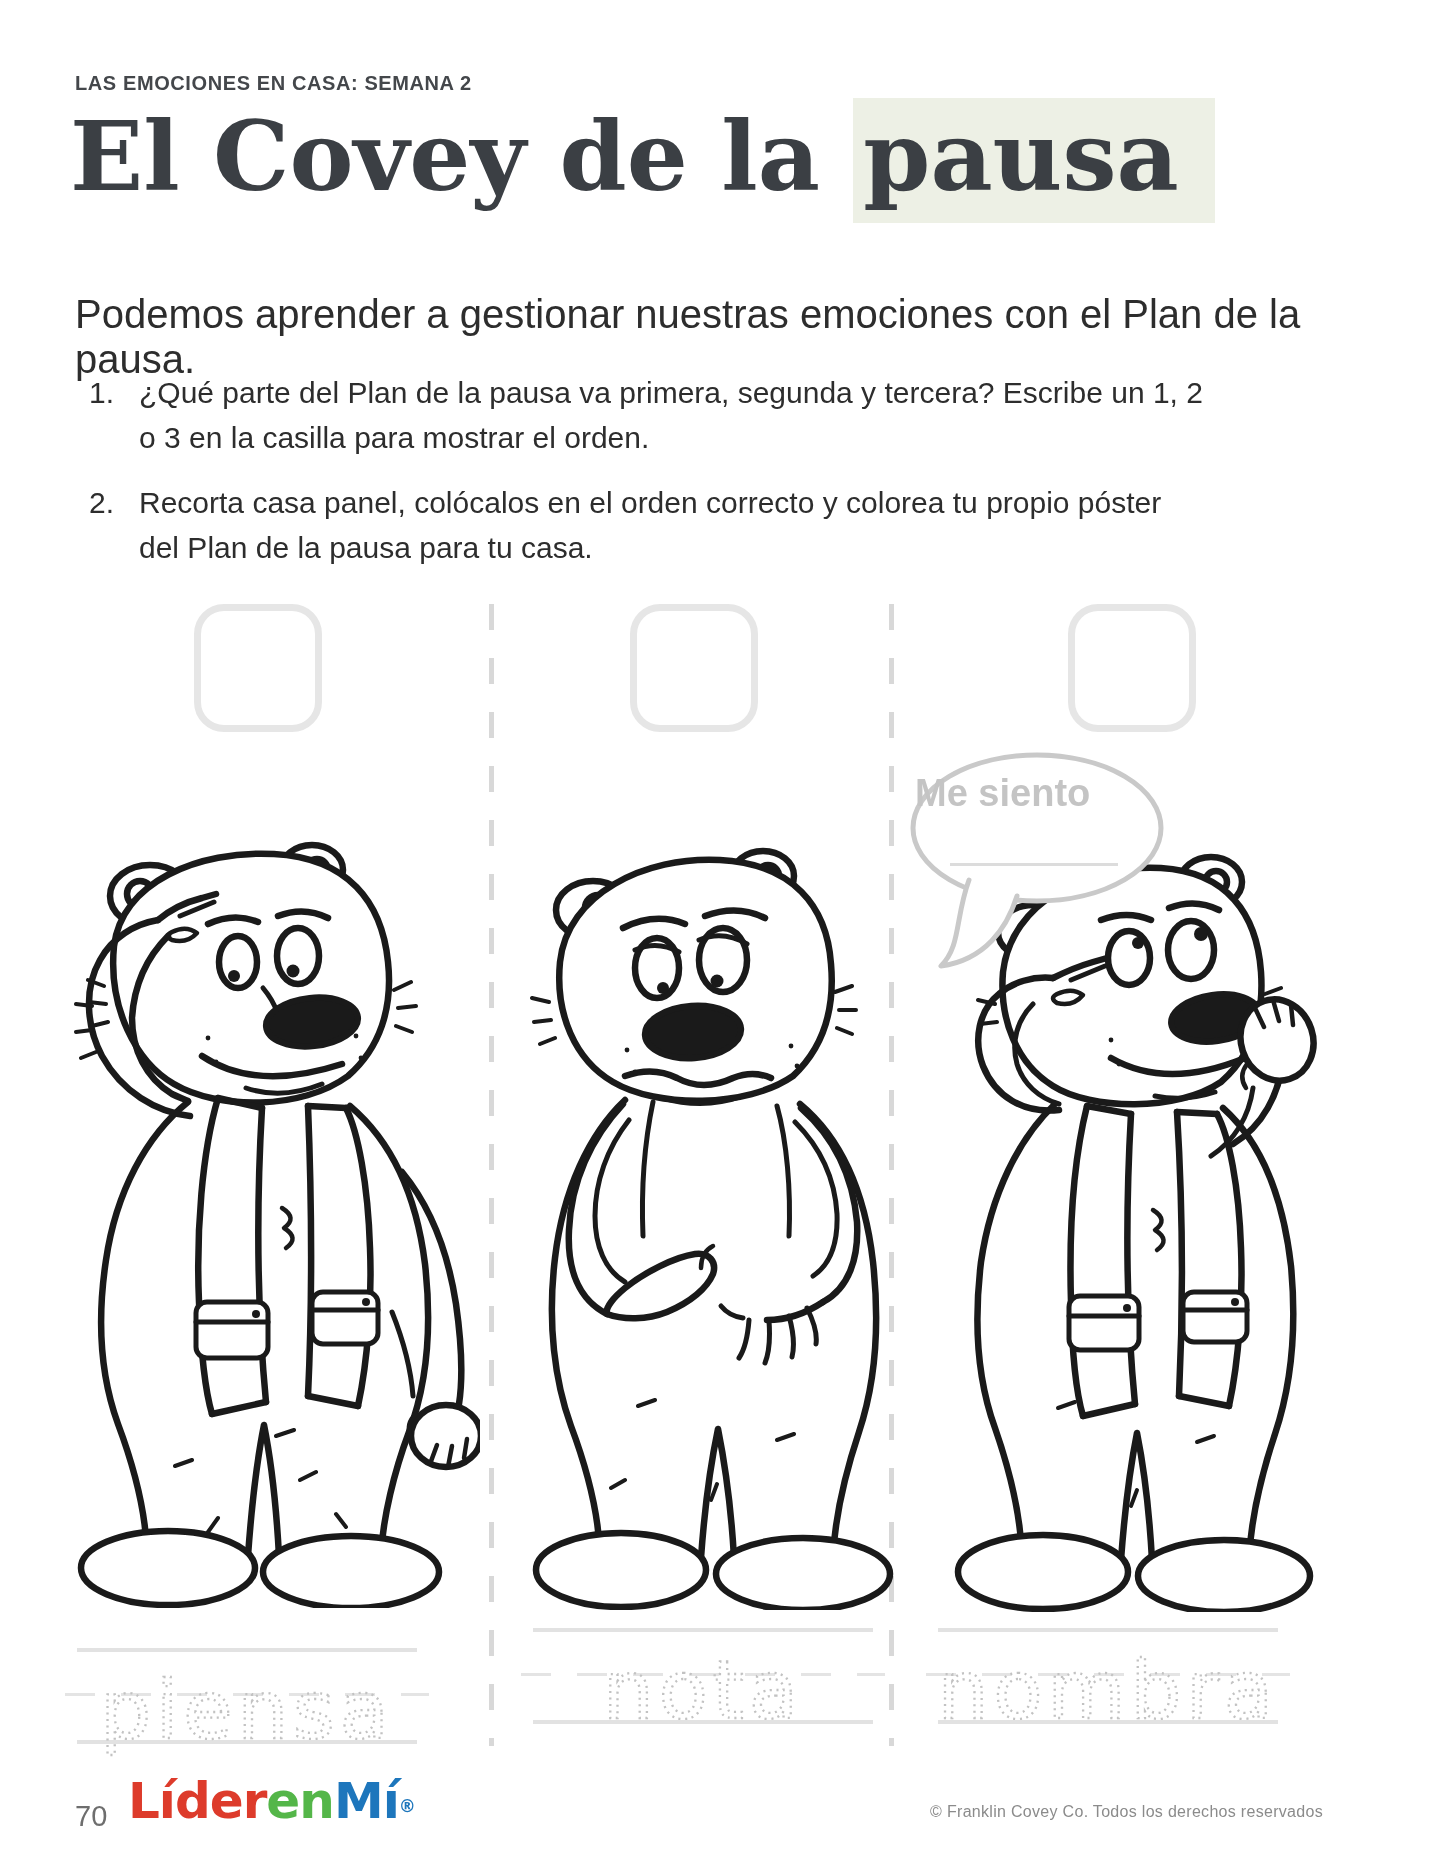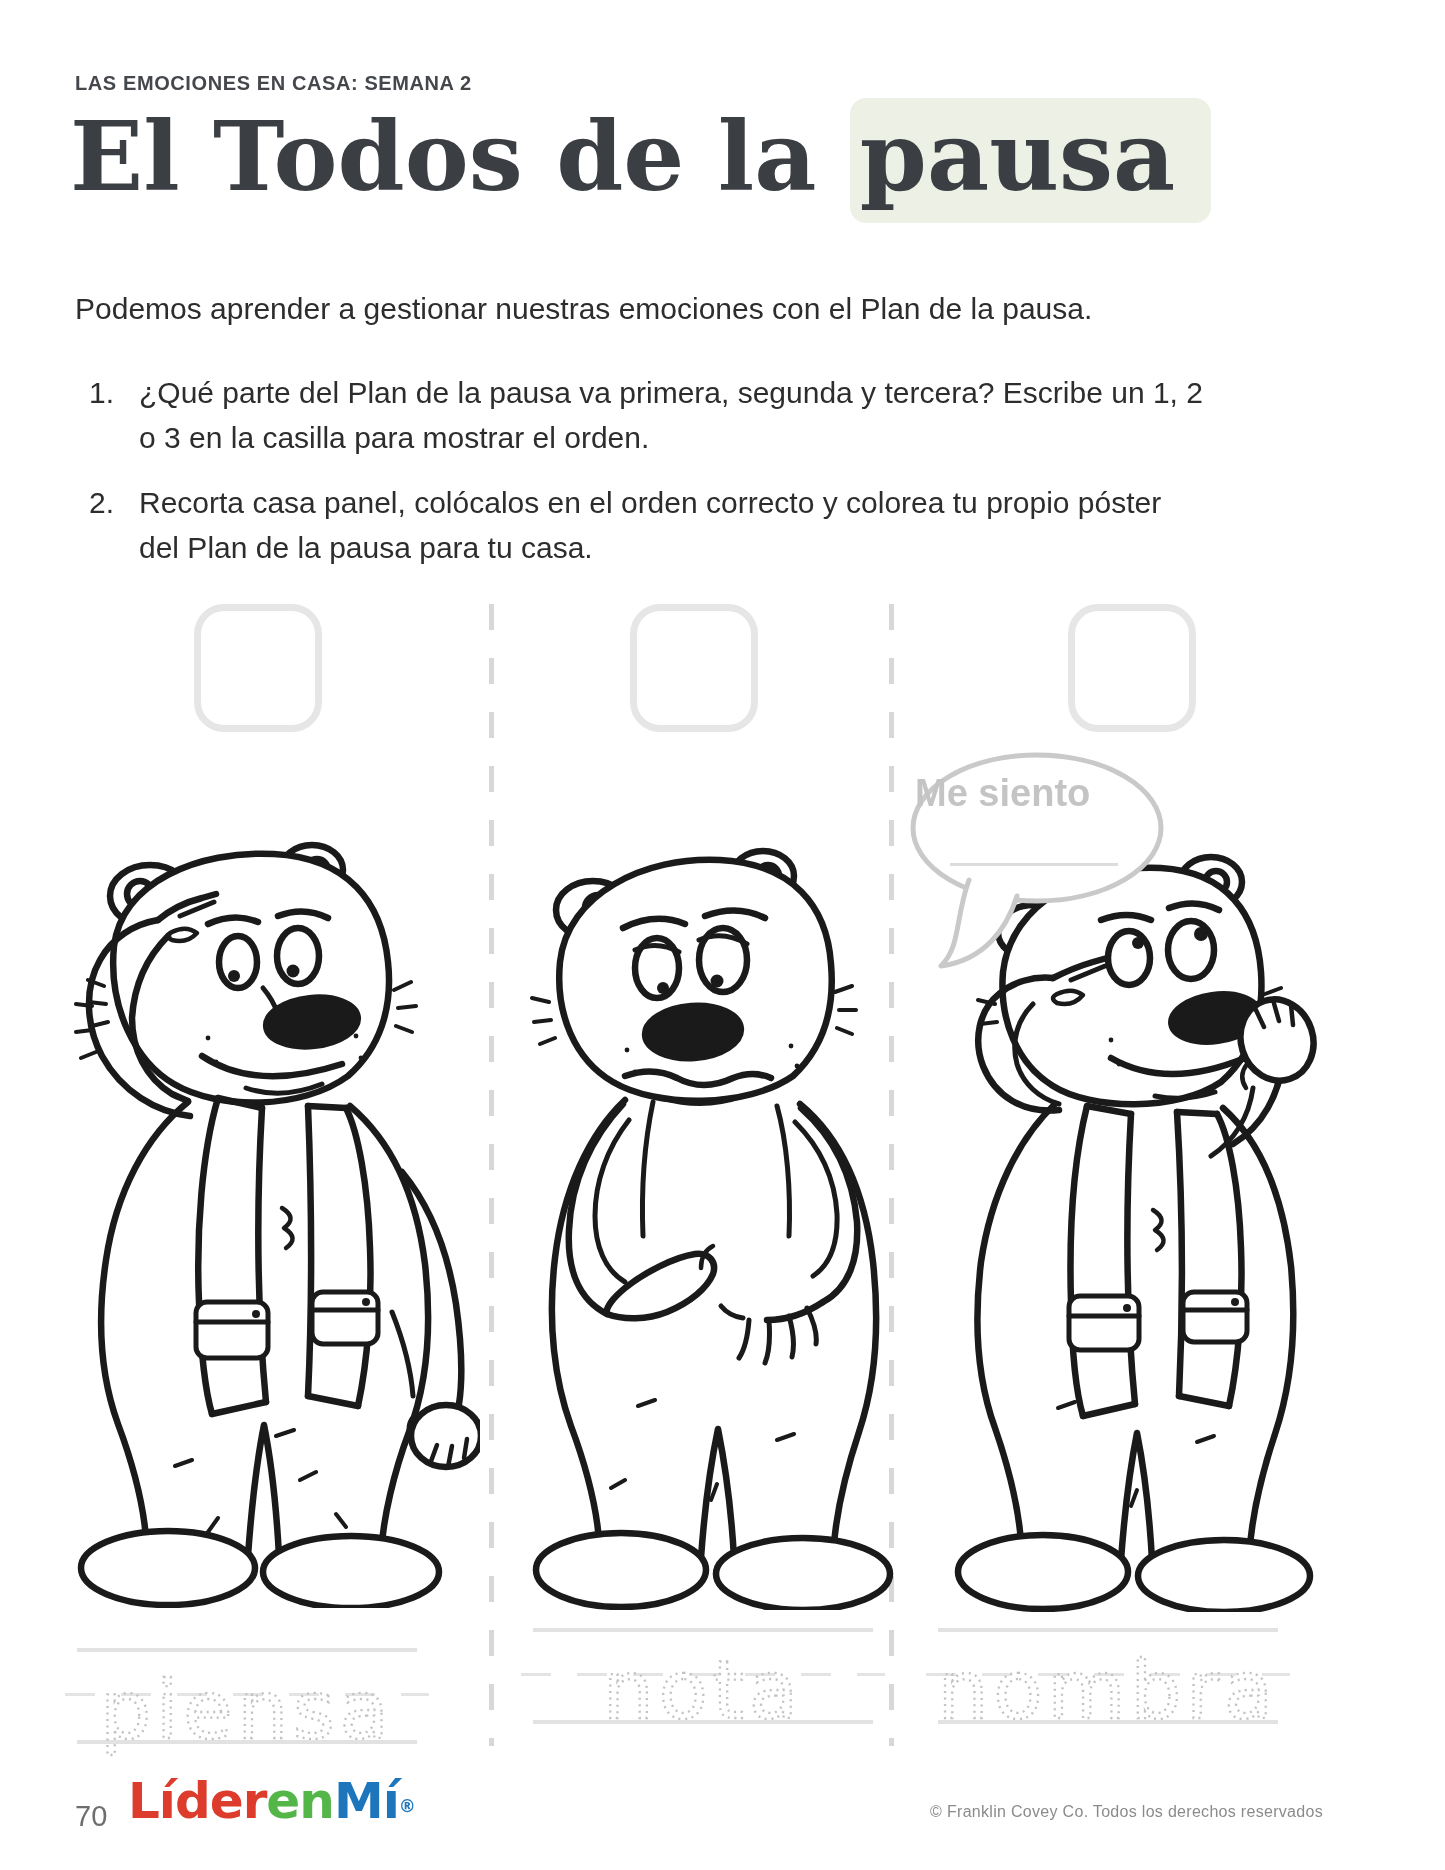--- a/index.html
+++ b/index.html
@@ -10,25 +10,25 @@
   
   .eyebrow {
     position:absolute; left:75px; top:72px;
     font-size:20px; font-weight:bold; letter-spacing:.6px; color:#44474b;
   }
   .title {
     position:absolute; left:70px; top:98px; margin:0;
     font-family:"DejaVu Serif", serif; font-weight:bold;
     font-size:96px; line-height:118px; color:#3b3f44; white-space:nowrap;
   }
-  .title .hl { background:#edf0e5; padding:2px 36px 10px 10px;border-radius:16px; }
+  .title .hl { background:#edf0e5; padding:2px 36px 10px 10px; }
   
   .intro {
     position:absolute; left:75px; top:292px; width:1300px;
-    font-size:30px; color:#2d2d2d;
+    font-size:40px; color:#2d2d2d;
   }
   .list-item { position:absolute; left:75px; display:flex; }
   .item-1 { top:370px; }
   .item-2 { top:480px; }
   .list-num { width:64px; flex:0 0 64px; font-size:30px; color:#2d2d2d; padding-left:14px; box-sizing:border-box; }
   .list-text { width:1230px; font-size:30px; line-height:45px; color:#2d2d2d; white-space:pre-wrap; }
   .list-num { line-height:45px; }
   
   .cut-line {
     position:absolute; top:604px; height:1142px; width:5px;
@@ -77,21 +77,21 @@
   .logo .p3 { color:#1d76bc; }
   .logo .reg { color:#1d76bc; font-size:17px; vertical-align:6px; }
   .copyright { position:absolute; right:122px; top:1803px; font-size:16px; color:#8b8b8b; letter-spacing:.3px; }
 </style>
 </head>
 <body>
 
 <div class="page">
 
   <div class="eyebrow">LAS EMOCIONES EN CASA: SEMANA 2</div>
-  <h1 class="title"><span>El Todos de la </span><span class="hl">pausa</span></h1>
+  <h1 class="title"><span>El Covey de la </span><span class="hl">pausa</span></h1>
 
   <div class="intro">Podemos aprender a gestionar nuestras emociones con el Plan de la pausa.</div>
   <div class="list-item item-1">
     <div class="list-num">1.</div>
     <div class="list-text">¿Qué parte del Plan de la pausa va primera, segunda y tercera? Escribe un 1, 2
 o 3 en la casilla para mostrar el orden.</div>
   </div>
   <div class="list-item item-2">
     <div class="list-num">2.</div>
     <div class="list-text">Recorta casa panel, colócalos en el orden correcto y colorea tu propio póster

